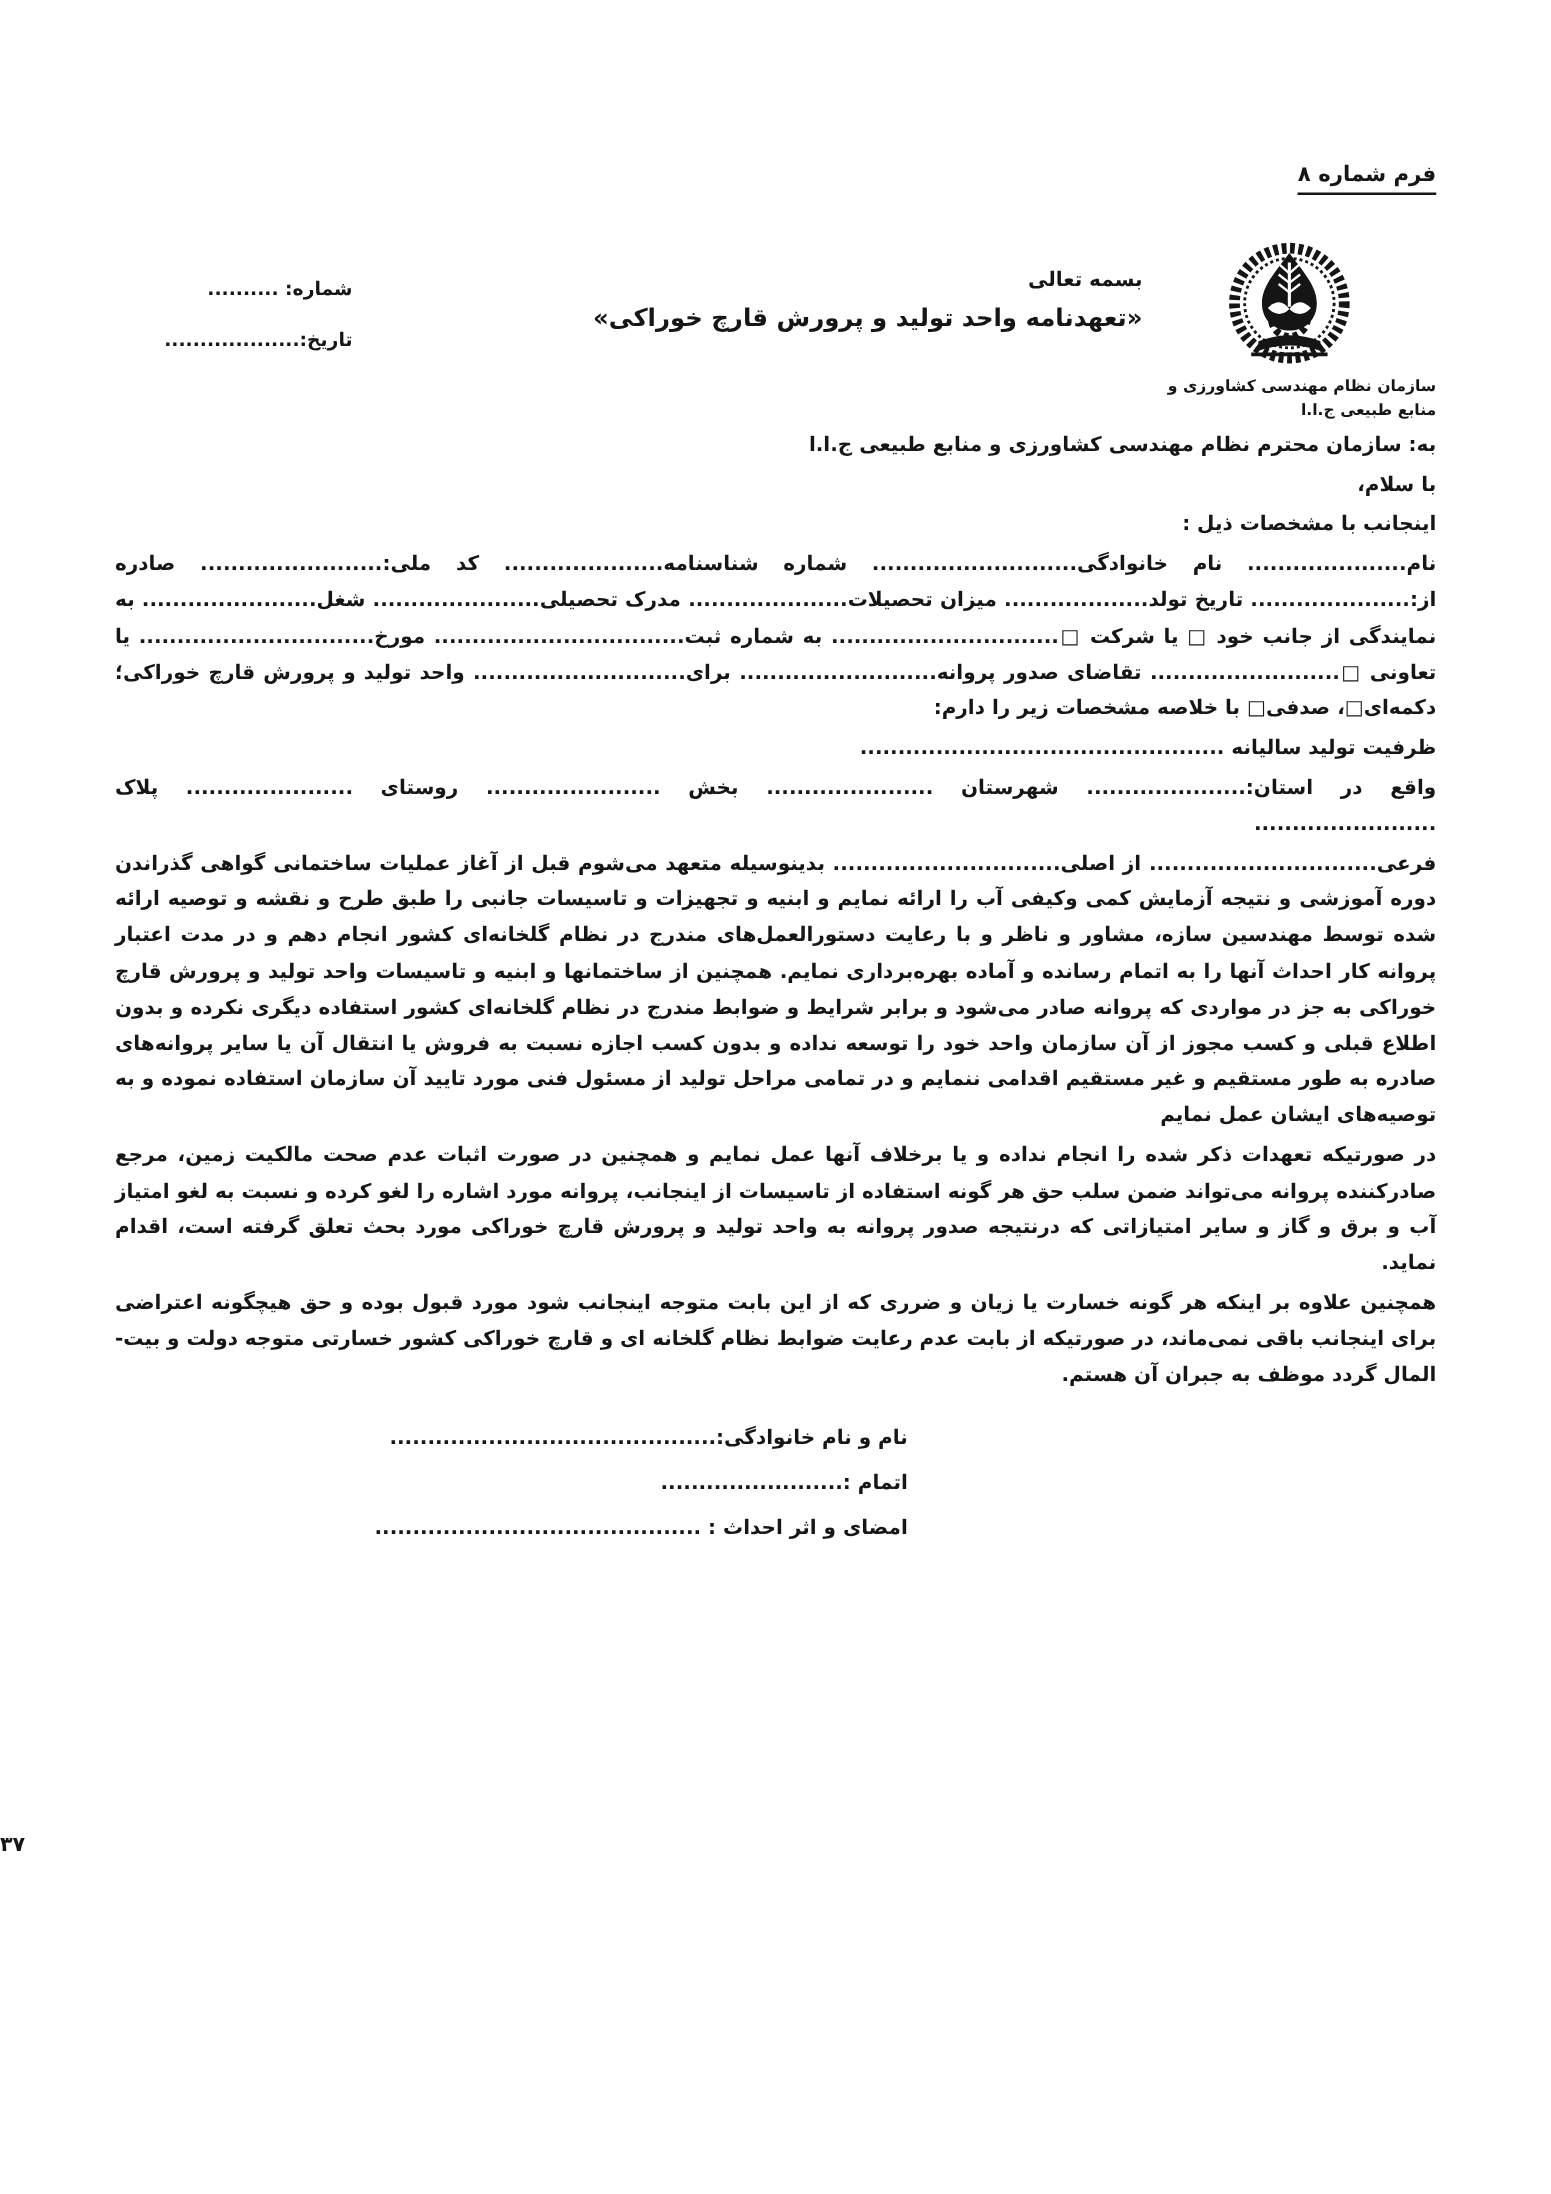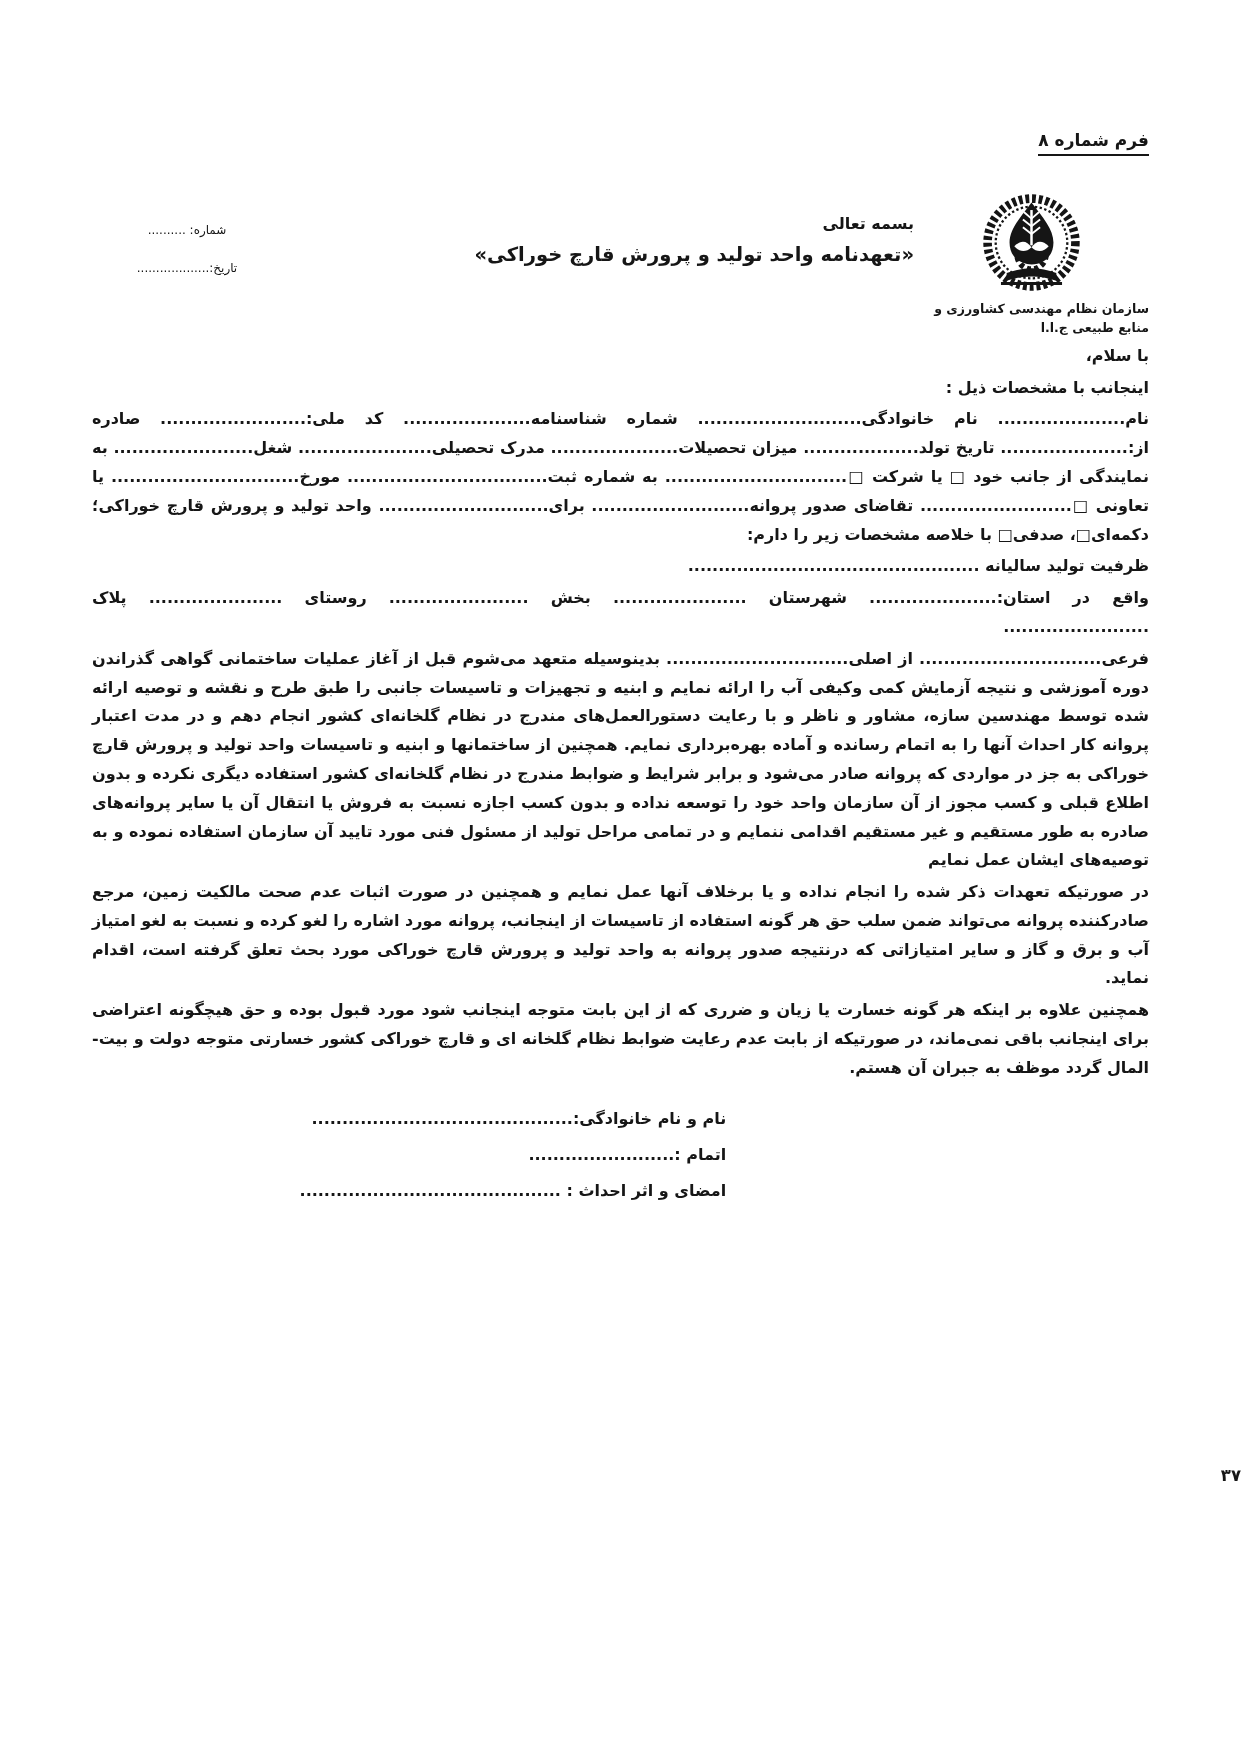--- a/index.html
+++ b/index.html
@@ -28,42 +28,42 @@
     border-bottom:2px solid #161616;
   }
   
   .header-row{display:flex;align-items:flex-start;margin-top:30px;}
   .logo-col{width:235px;text-align:right;margin-top:4px;flex:0 0 auto;}
   .logo-col svg{display:block;margin:0 auto;}
   .org-name{font-size:12.5px;font-weight:700;line-height:1.55;margin-top:4px;}
   .center-col{flex:1 1 auto;text-align:right;padding-top:28px;}
   .bismillah{font-size:16px;font-weight:700;}
   .doc-title{font-size:19.5px;font-weight:700;margin-top:10px;}
-  .meta-col{width:190px;flex:0 0 auto;padding-top:38px;font-size:12px;font-weight:400;text-align:center;line-height:1;}
+  .meta-col{width:190px;flex:0 0 auto;padding-top:38px;font-size:15px;font-weight:700;text-align:right;line-height:1;}
   .meta-col .meta-line{margin-bottom:26px;white-space:nowrap;}
   
   .body-text{margin-top:4px;font-size:16px;font-weight:700;line-height:1.8;}
   .body-text p{margin:0 0 3px 0;}
   .p-justify{text-align:justify;}
   .p-right{text-align:right;}
   .capacity{margin-top:2px;}
   
   .signature{
     margin-top:26px;
     margin-right:40%;
     width:max-content;
     max-width:60%;
     text-align:right;
     font-size:16px;font-weight:700;
   }
   .signature div{margin-bottom:17px;white-space:nowrap;}
   
   .footer{
     position:absolute;top:1466px;left:0;right:0;
-    text-align:right;
+    text-align:left;
     font-size:16.5px;font-weight:700;
   }
 </style>
 </head>
 <body>
 
 <div class="page">
   <div class="content">
 
     <div class="form-no">
@@ -103,20 +103,21 @@
       </div>
 
       <div class="meta-col">
         <div class="meta-line">شماره: ..........</div>
         <div class="meta-line">تاریخ:...................</div>
       </div>
 
     </div>
 
     <div class="body-text">
+      <p class="p-right">به: سازمان محترم نظام مهندسی کشاورزی و منابع طبیعی ج.ا.ا</p>
       <p class="p-right">با سلام،</p>
       <p class="p-right">اینجانب با مشخصات ذیل :</p>
       <p class="p-justify">نام..................... نام خانوادگی........................... شماره شناسنامه..................... کد ملی:........................ صادره از:..................... تاریخ تولد................... میزان تحصیلات..................... مدرک تحصیلی...................... شغل....................... به نمایندگی از جانب خود □ یا شرکت □.............................. به شماره ثبت................................. مورخ............................... یا تعاونی □......................... تقاضای صدور پروانه.......................... برای............................ واحد تولید و پرورش قارچ خوراکی؛ دکمه‌ای□، صدفی□ با خلاصه مشخصات زیر را دارم:</p>
       <p class="p-right capacity">ظرفیت تولید سالیانه ................................................</p>
       <p class="p-justify">واقع در استان:..................... شهرستان ...................... بخش ....................... روستای ...................... پلاک ........................</p>
       <p class="p-justify">فرعی.............................. از اصلی.............................. بدینوسیله متعهد می‌شوم قبل از آغاز عملیات ساختمانی گواهی گذراندن دوره آموزشی و نتیجه آزمایش کمی وکیفی آب را ارائه نمایم و ابنیه و تجهیزات و تاسیسات جانبی را طبق طرح و نقشه و توصیه ارائه شده توسط مهندسین سازه، مشاور و ناظر و با رعایت دستورالعمل‌های مندرج در نظام گلخانه‌ای کشور انجام دهم و در مدت اعتبار پروانه کار احداث آنها را به اتمام رسانده و آماده بهره‌برداری نمایم. همچنین از ساختمانها و ابنیه و تاسیسات واحد تولید و پرورش قارچ خوراکی به جز در مواردی که پروانه صادر می‌شود و برابر شرایط و ضوابط مندرج در نظام گلخانه‌ای کشور استفاده دیگری نکرده و بدون اطلاع قبلی و کسب مجوز از آن سازمان واحد خود را توسعه نداده و بدون کسب اجازه نسبت به فروش یا انتقال آن یا سایر پروانه‌های صادره به طور مستقیم و غیر مستقیم اقدامی ننمایم و در تمامی مراحل تولید از مسئول فنی مورد تایید آن سازمان استفاده نموده و به توصیه‌های ایشان عمل نمایم</p>
       <p class="p-justify">در صورتیکه تعهدات ذکر شده را انجام نداده و یا برخلاف آنها عمل نمایم و همچنین در صورت اثبات عدم صحت مالکیت زمین، مرجع صادرکننده پروانه می‌تواند ضمن سلب حق هر گونه استفاده از تاسیسات از اینجانب، پروانه مورد اشاره را لغو کرده و نسبت به لغو امتیاز آب و برق و گاز و سایر امتیازاتی که درنتیجه صدور پروانه به واحد تولید و پرورش قارچ خوراکی مورد بحث تعلق گرفته است، اقدام نماید.</p>
       <p class="p-justify">همچنین علاوه بر اینکه هر گونه خسارت یا زیان و ضرری که از این بابت متوجه اینجانب شود مورد قبول بوده و حق هیچگونه اعتراضی برای اینجانب باقی نمی‌ماند، در صورتیکه از بابت عدم رعایت ضوابط نظام گلخانه ای و قارچ خوراکی کشور خسارتی متوجه دولت و بیت-المال گردد موظف به جبران آن هستم.</p>
     </div>
 

